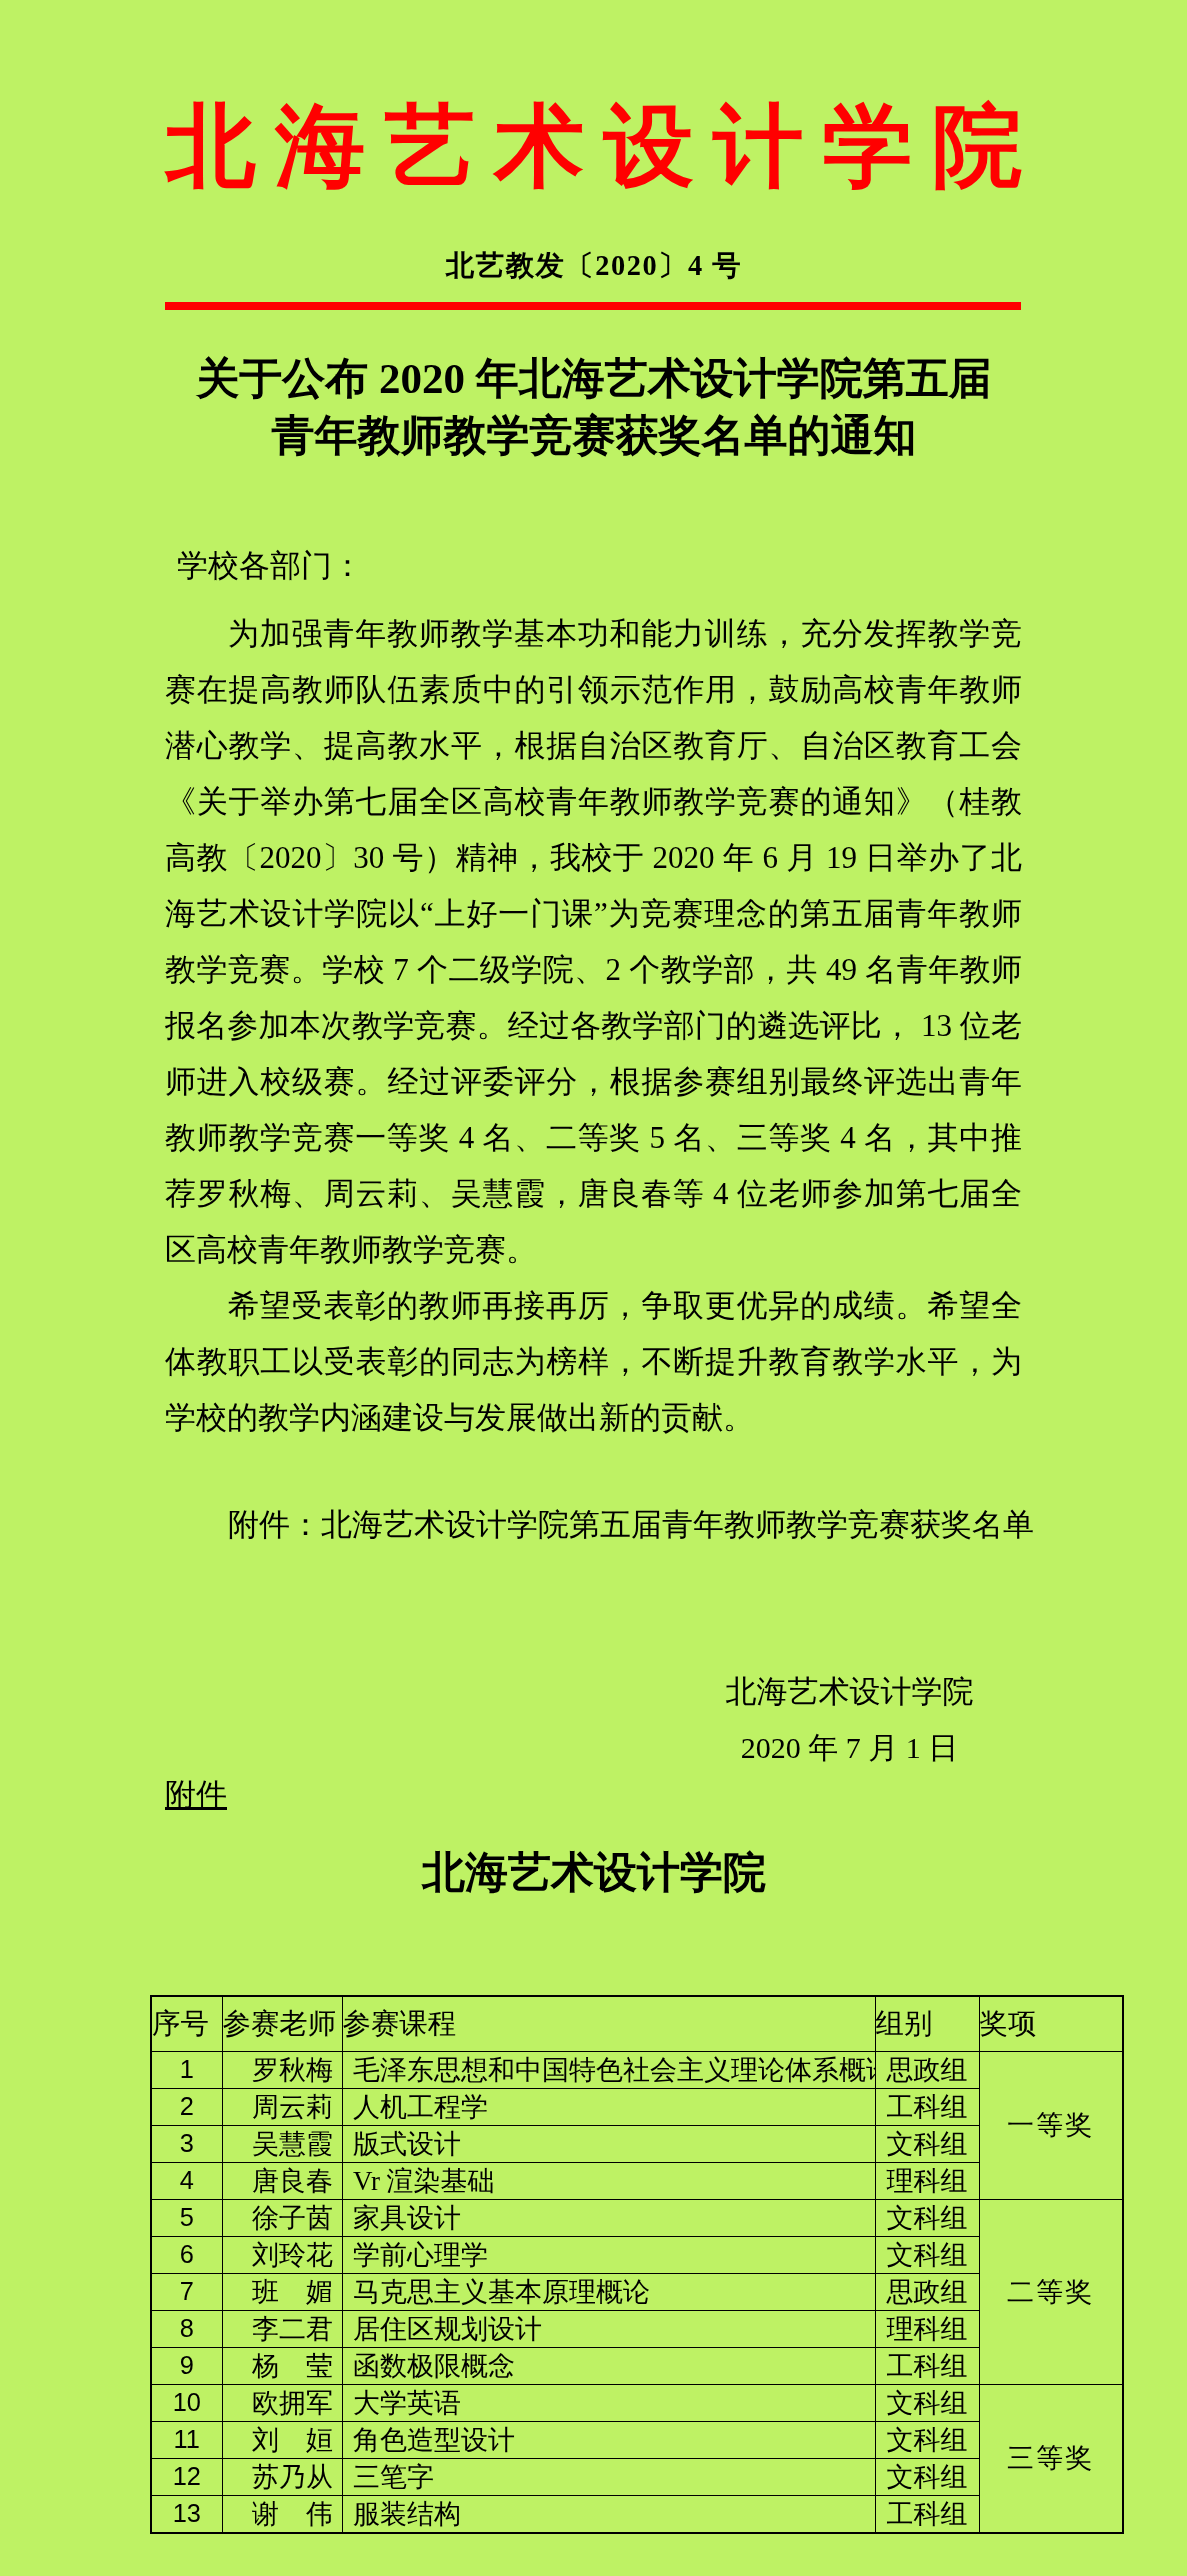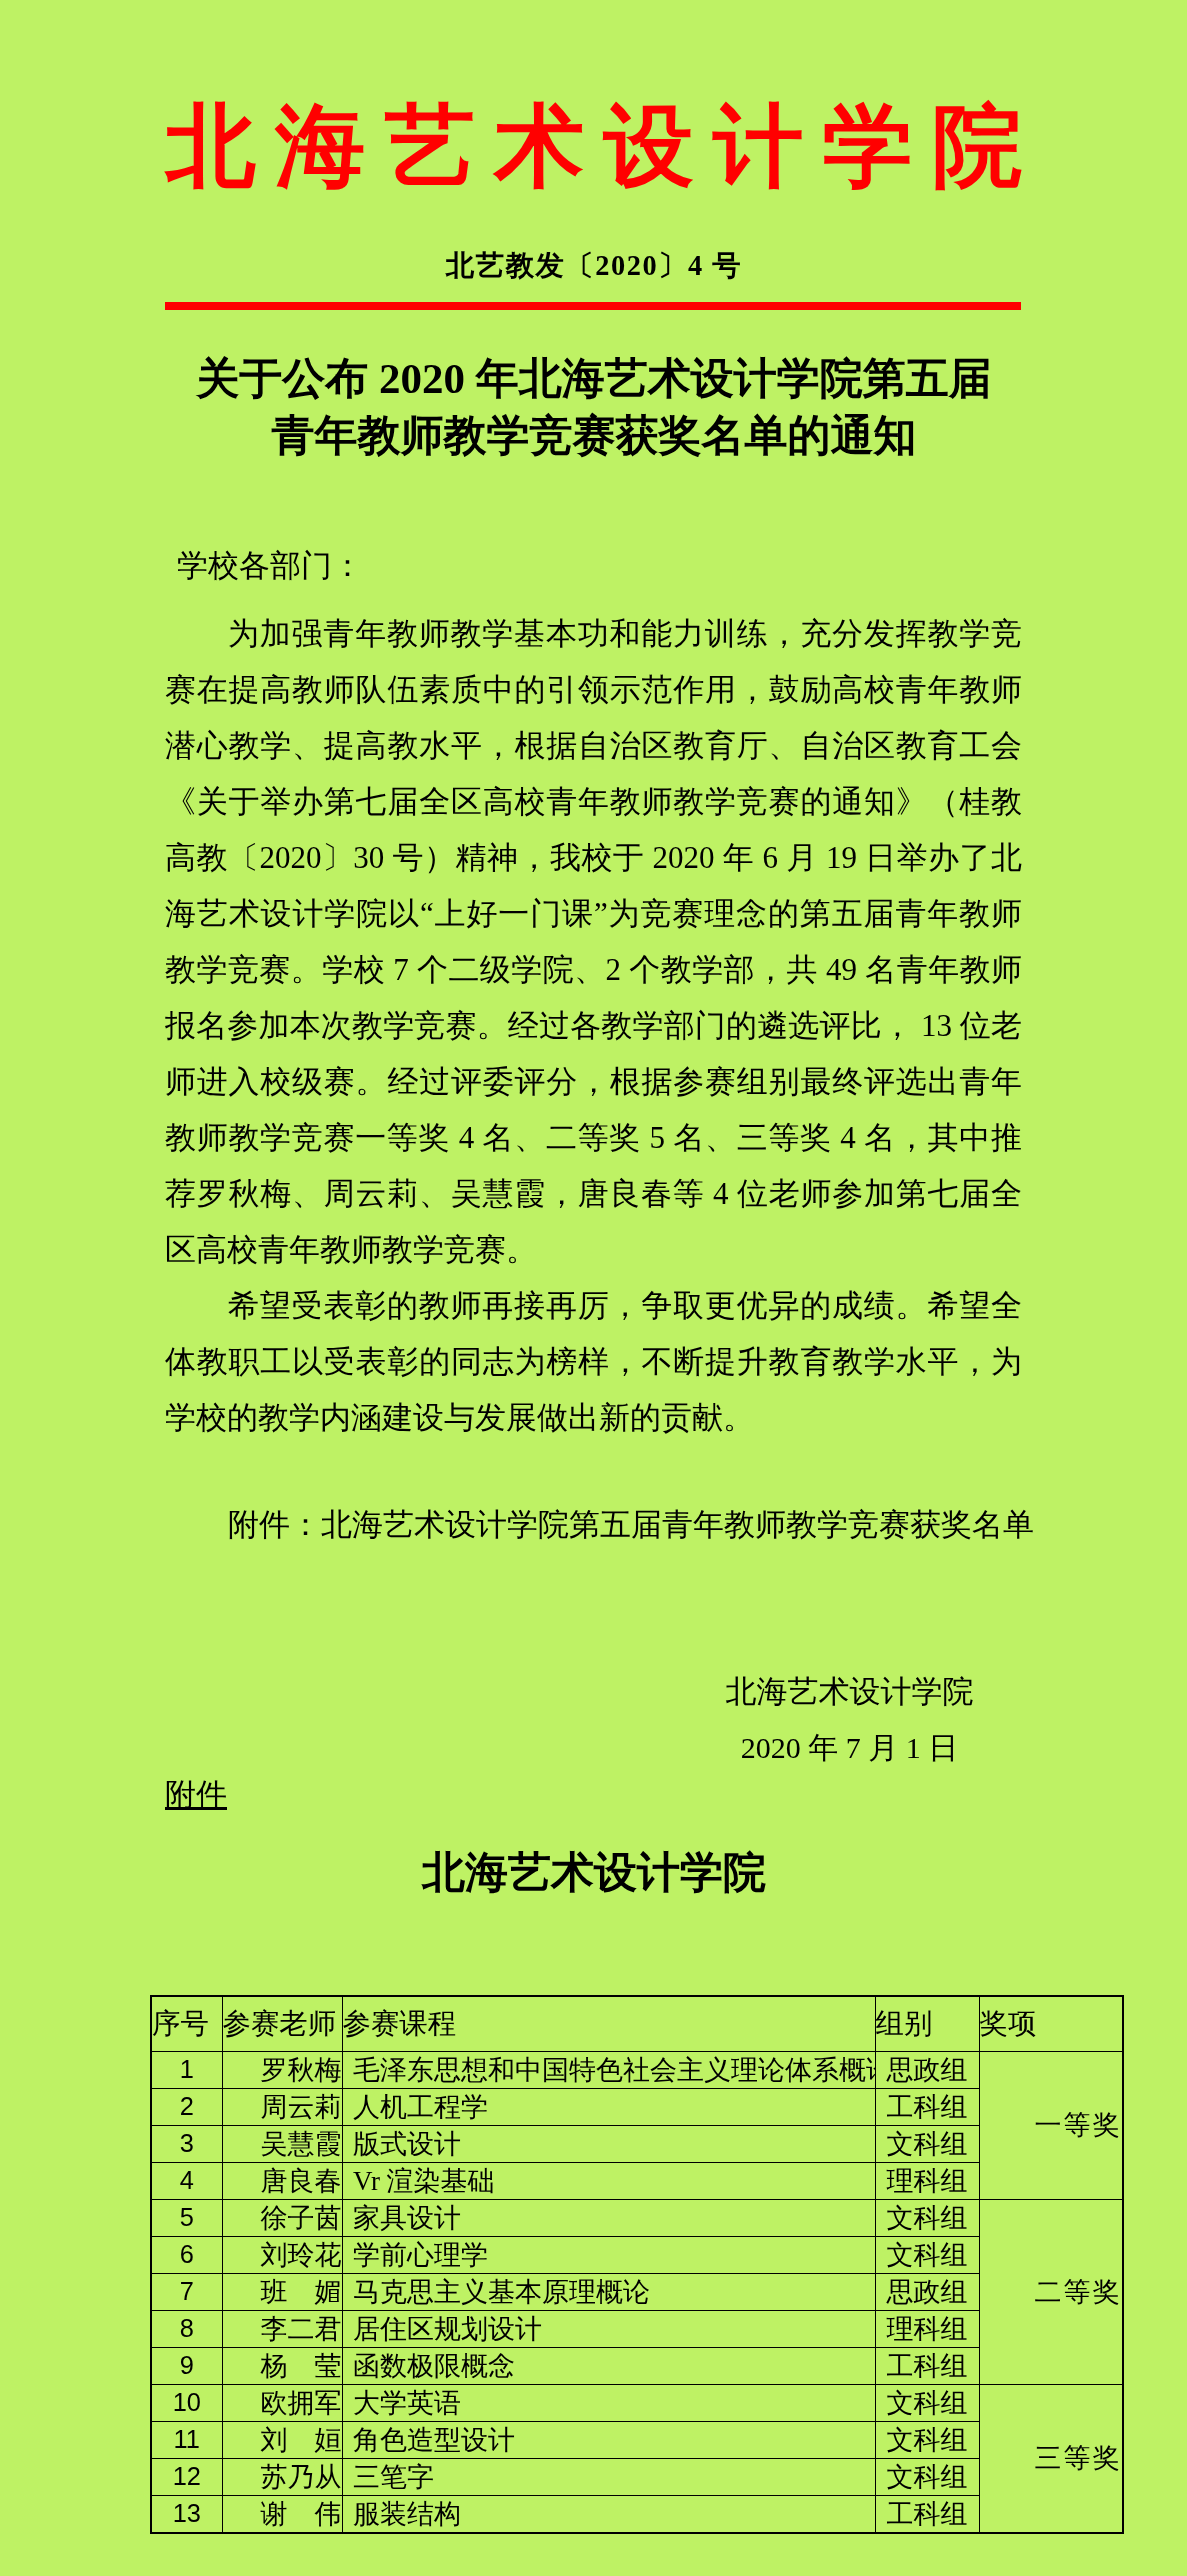--- a/index.html
+++ b/index.html
@@ -108,24 +108,24 @@
   .award-table { border: 2.2px solid #000000; }
   .award-table thead tr { height: 55px; }
   .award-table tbody tr { height: 32px; }
   .award-table th { font-weight: normal; font-size: 28.4px; text-align: left; }
   .award-table tr.group-top td { border-top-width: 1.5px; }
   td.col-no {
     text-align: center;
     font-family: "Liberation Sans", sans-serif;
     font-size: 25.4px;
   }
-  td.col-teacher { text-align: right; padding-left: 21px; }
+  td.col-teacher { text-align: center; padding-left: 21px; }
   td.col-course  { text-align: left; padding-left: 10.5px; }
   td.col-group   { text-align: center; }
-  td.col-award   { text-align: right; letter-spacing: 2.2px; }
+  td.col-award   { text-align: center; letter-spacing: 2.2px; }
 </style>
 </head>
 <body>
 
 <div class="page">
 
   <div class="inst-title">北海艺术设计学院</div>
 
   <div class="doc-number">北艺教发〔2020〕4 号</div>
 

